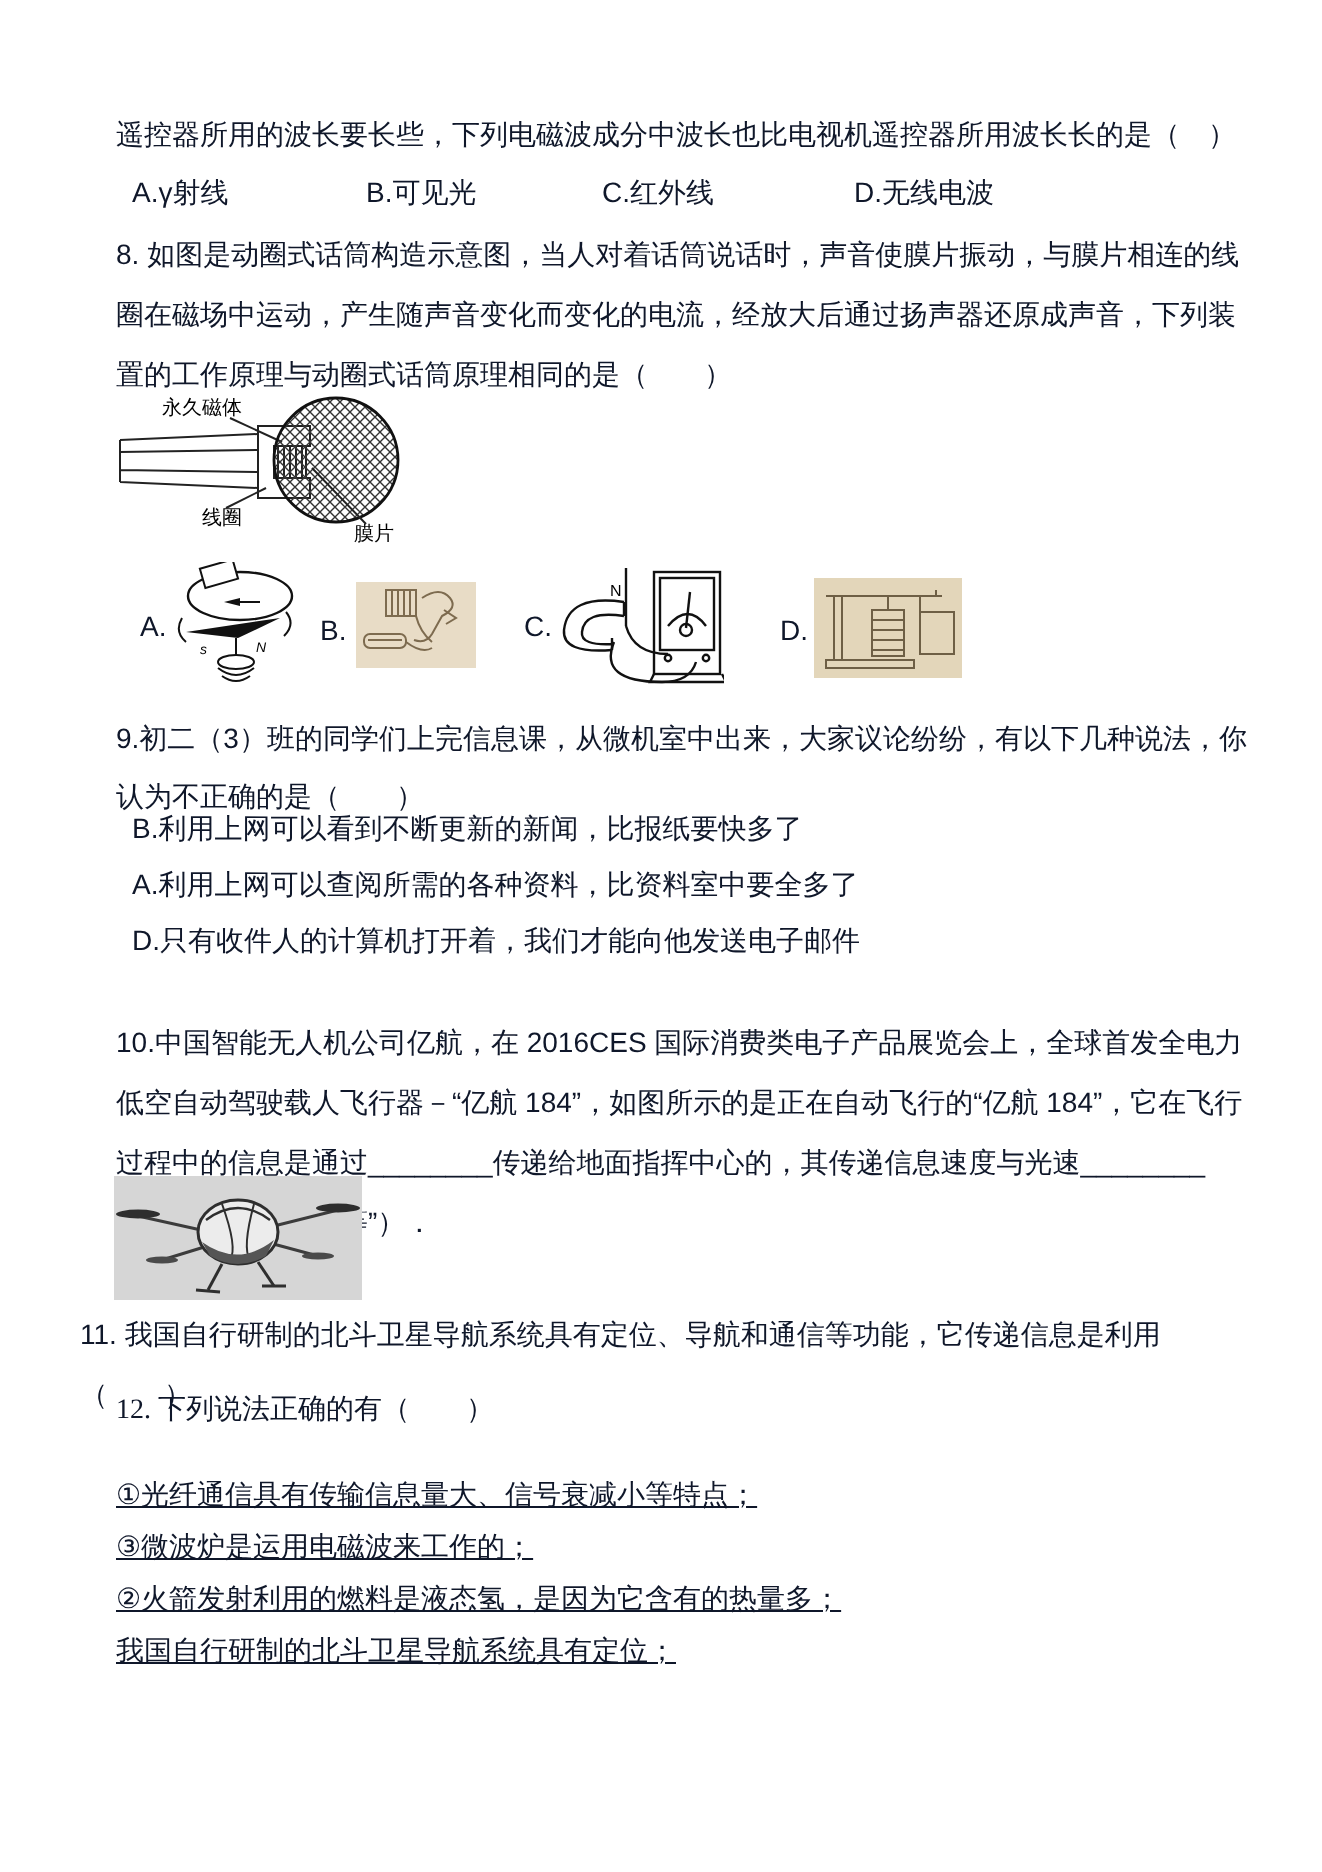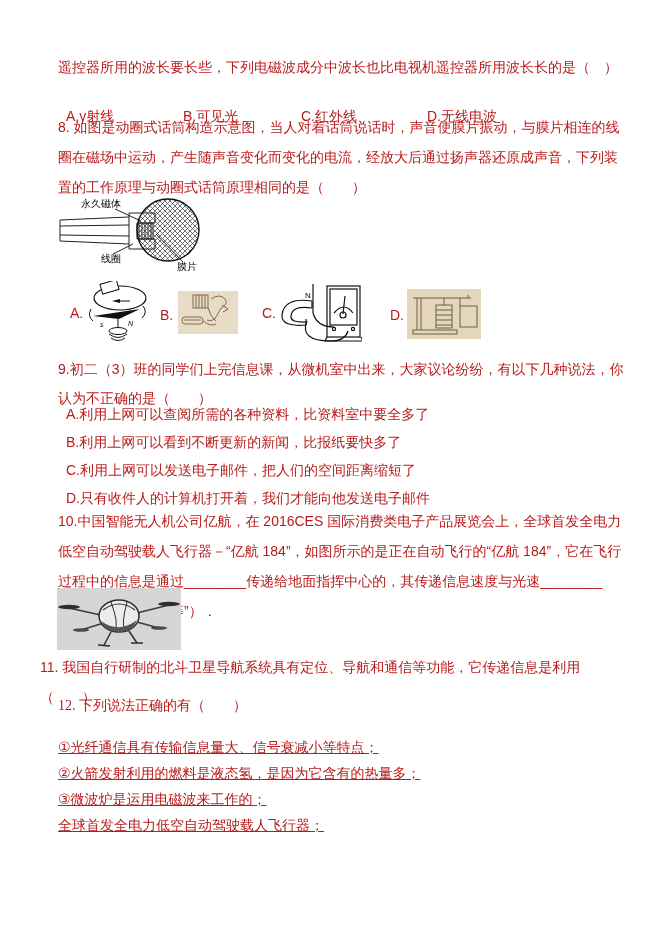--- a/index.html
+++ b/index.html
@@ -1,24 +1,24 @@
 <!DOCTYPE html>
 <html><head>
 <meta charset="utf-8">
 <style>
   html,body{margin:0;padding:0;background:#888;}
   .page{
     position:relative;width:661px;height:936px;background:#ffffff;
     font-family:"Liberation Sans","DejaVu Sans",sans-serif;
-    color:#b91c1c;overflow:hidden;margin:0 auto;
+    color:#0f172a;overflow:hidden;margin:0 auto;
   }
   .abs{position:absolute;}
   .stem{font-size:14px;line-height:30px;margin:0;}
   .stem-tight{font-size:14px;line-height:29px;margin:0;}
-  .optrow{position:absolute;width:600px;height:20px;font-size:14px;margin-top:20px;}
+  .optrow{position:absolute;width:600px;height:20px;font-size:14px;}
   .optrow span{position:absolute;white-space:nowrap;}
   .c1{left:8px;}  .c2{left:125px;} .c3{left:243px;} .c4{left:369px;}
   .ch-opts p{margin:0 0 12px 0;font-size:14px;line-height:16px;white-space:nowrap;}
   .items p{margin:0;font-size:14px;line-height:26px;white-space:nowrap;}
   .imgopt-letter{position:absolute;font-size:14px;}
   svg text{font-family:"Liberation Sans","DejaVu Sans",sans-serif;}
   .figline{stroke:#222;stroke-width:1;fill:none;}
 </style>
 </head>
 <body>
@@ -135,23 +135,22 @@
       <line x1="37" y1="9" x2="37" y2="16"></line>
       <rect x="53" y="17" width="17" height="21"></rect>
       <line x1="53" y1="9" x2="53" y2="17"></line>
       <line x1="61" y1="6" x2="61" y2="9"></line>
       <rect x="6" y="41" width="44" height="4"></rect>
     </g>
   </svg>
 
   <p class="stem-tight abs" style="left:58px;top:355px;width:572px;">9.初二（3）班的同学们上完信息课，从微机室中出来，大家议论纷纷，有以下几种说法，你认为不正确的是（　　）</p>
   <div class="ch-opts abs" style="left:66px;top:406px;">
+    <p>B.利用上网可以看到不断更新的新闻，比报纸要快多了</p>
     <p>A.利用上网可以查阅所需的各种资料，比资料室中要全多了</p>
-    <p>B.利用上网可以看到不断更新的新闻，比报纸要快多了</p>
-    <p>C.利用上网可以发送电子邮件，把人们的空间距离缩短了</p>
     <p>D.只有收件人的计算机打开着，我们才能向他发送电子邮件</p>
   </div>
 
   <p class="stem abs" style="left:58px;top:506px;width:574px;">10.中国智能无人机公司亿航，在 2016CES 国际消费类电子产品展览会上，全球首发全电力低空自动驾驶载人飞行器－“亿航 184”，如图所示的是正在自动飞行的“亿航 184”，它在飞行过程中的信息是通过________传递给地面指挥中心的，其传递信息速度与光速________（填“相等”或“不相等”）．</p>
 
   <svg class="abs" style="left:57px;top:588px;" width="124" height="62" viewBox="0 0 124 62">
     <rect x="0" y="0" width="124" height="62" fill="#d6d6d6"></rect>
     <g stroke="#3c3c3c" stroke-width="1.5" fill="none">
       <line x1="48" y1="28" x2="12" y2="20"></line>
       <line x1="76" y1="26" x2="112" y2="17"></line>
@@ -170,18 +169,18 @@
     <line x1="72" y1="43" x2="80" y2="55" stroke="#2e2e2e" stroke-width="1.5"></line>
     <line x1="41" y1="57" x2="53" y2="58" stroke="#2e2e2e" stroke-width="1.5"></line>
     <line x1="74" y1="55" x2="86" y2="55" stroke="#2e2e2e" stroke-width="1.5"></line>
   </svg>
 
   <p class="stem abs" style="left:40px;top:652px;width:574px;">11. 我国自行研制的北斗卫星导航系统具有定位、导航和通信等功能，它传递信息是利用（　　）</p>
 
   <p class="stem abs" style="left:58px;top:691px;width:574px;font-family:Liberation Serif, serif;">12. 下列说法正确的有（　　）</p>
   <div class="items abs" style="left:58px;top:734px;text-decoration:underline;">
     <p>①光纤通信具有传输信息量大、信号衰减小等特点；</p>
+    <p>③微波炉是运用电磁波来工作的；</p>
     <p>②火箭发射利用的燃料是液态氢，是因为它含有的热量多；</p>
-    <p>③微波炉是运用电磁波来工作的；</p>
-    <p>全球首发全电力低空自动驾驶载人飞行器；</p>
+    <p>我国自行研制的北斗卫星导航系统具有定位；</p>
   </div>
 
 </div>
 
 </body></html>

